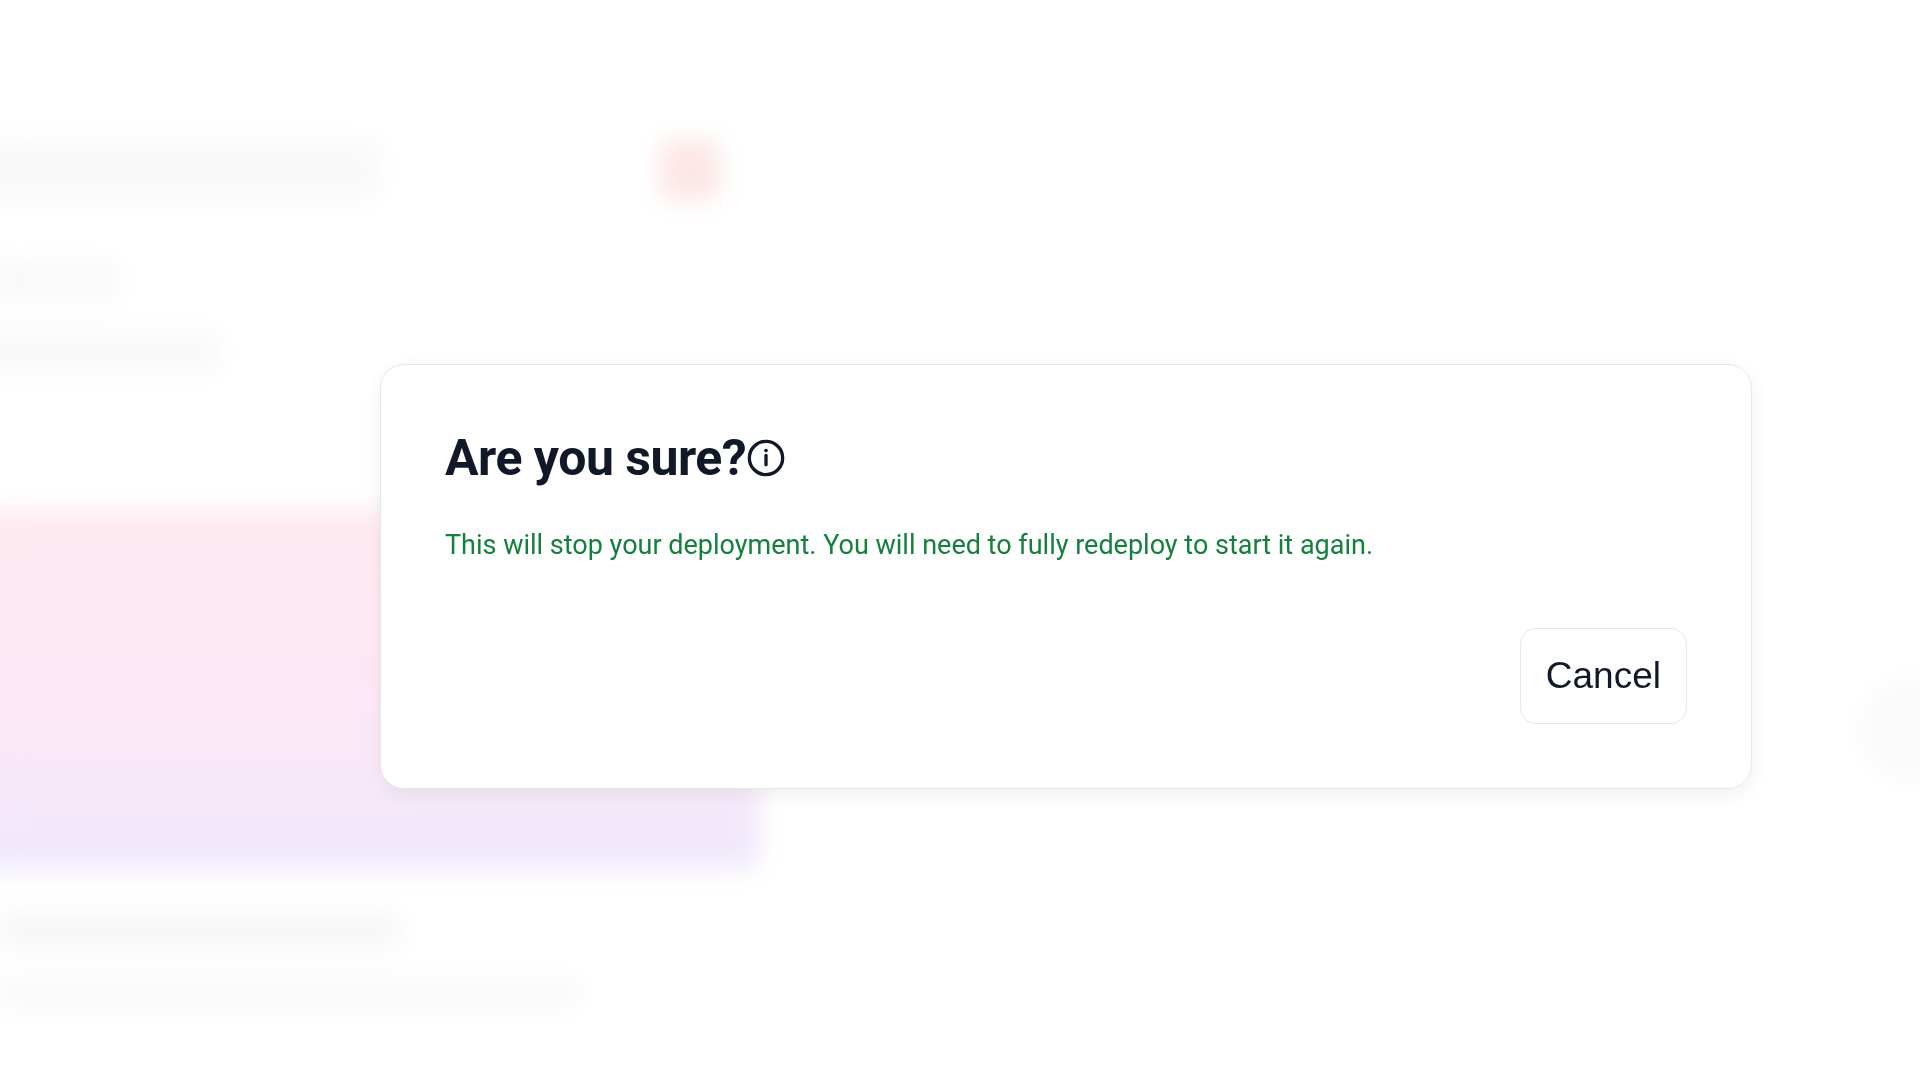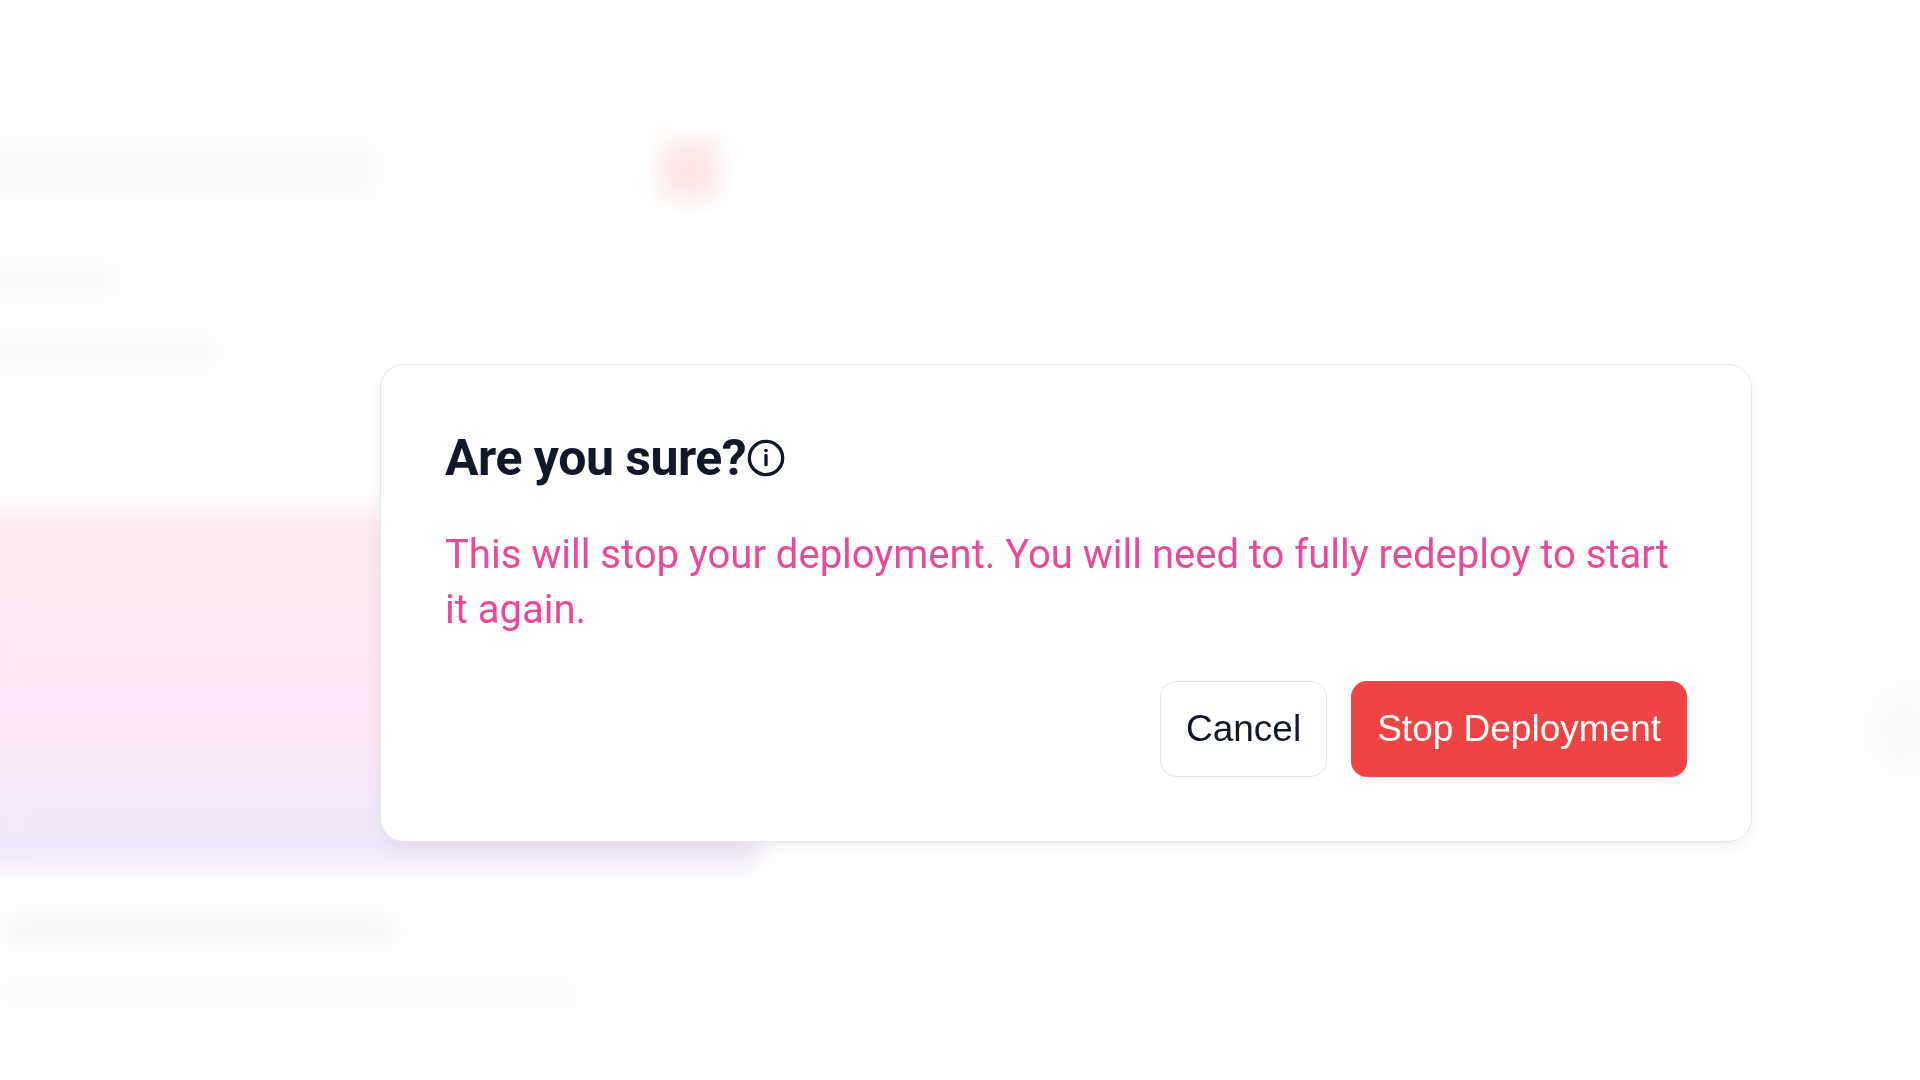--- a/index.html
+++ b/index.html
@@ -148,24 +148,24 @@
     align-items: center;
     justify-content: center;
   }
 
   .info-icon svg {
     width: 40px;
     height: 40px;
   }
 
   .modal-message {
-    font-size: 40px;
+    font-size: 27px;
     line-height: 1.38;
-    color: #ec4899;
-    margin-bottom: 44px;
+    color: #15803d;
+    margin-bottom: 64px;
     max-width: 1240px;
   }
 
   .modal-actions {
     display: flex;
     justify-content: flex-end;
     gap: 24px;
   }
 
   .btn {
@@ -217,15 +217,14 @@
         <line x1="12" y1="10.5" x2="12" y2="16"></line>
         <circle cx="12" cy="7.5" r="1.1" fill="#111827" stroke="none"></circle>
       </svg>
     </span>
   </div>
 
   <p class="modal-message">This will stop your deployment. You will need to fully redeploy to start it again.</p>
 
   <div class="modal-actions">
     <button class="btn btn-secondary">Cancel</button>
-    <button class="btn btn-danger">Stop Deployment</button>
   </div>
 </div>
 
 </body></html>

